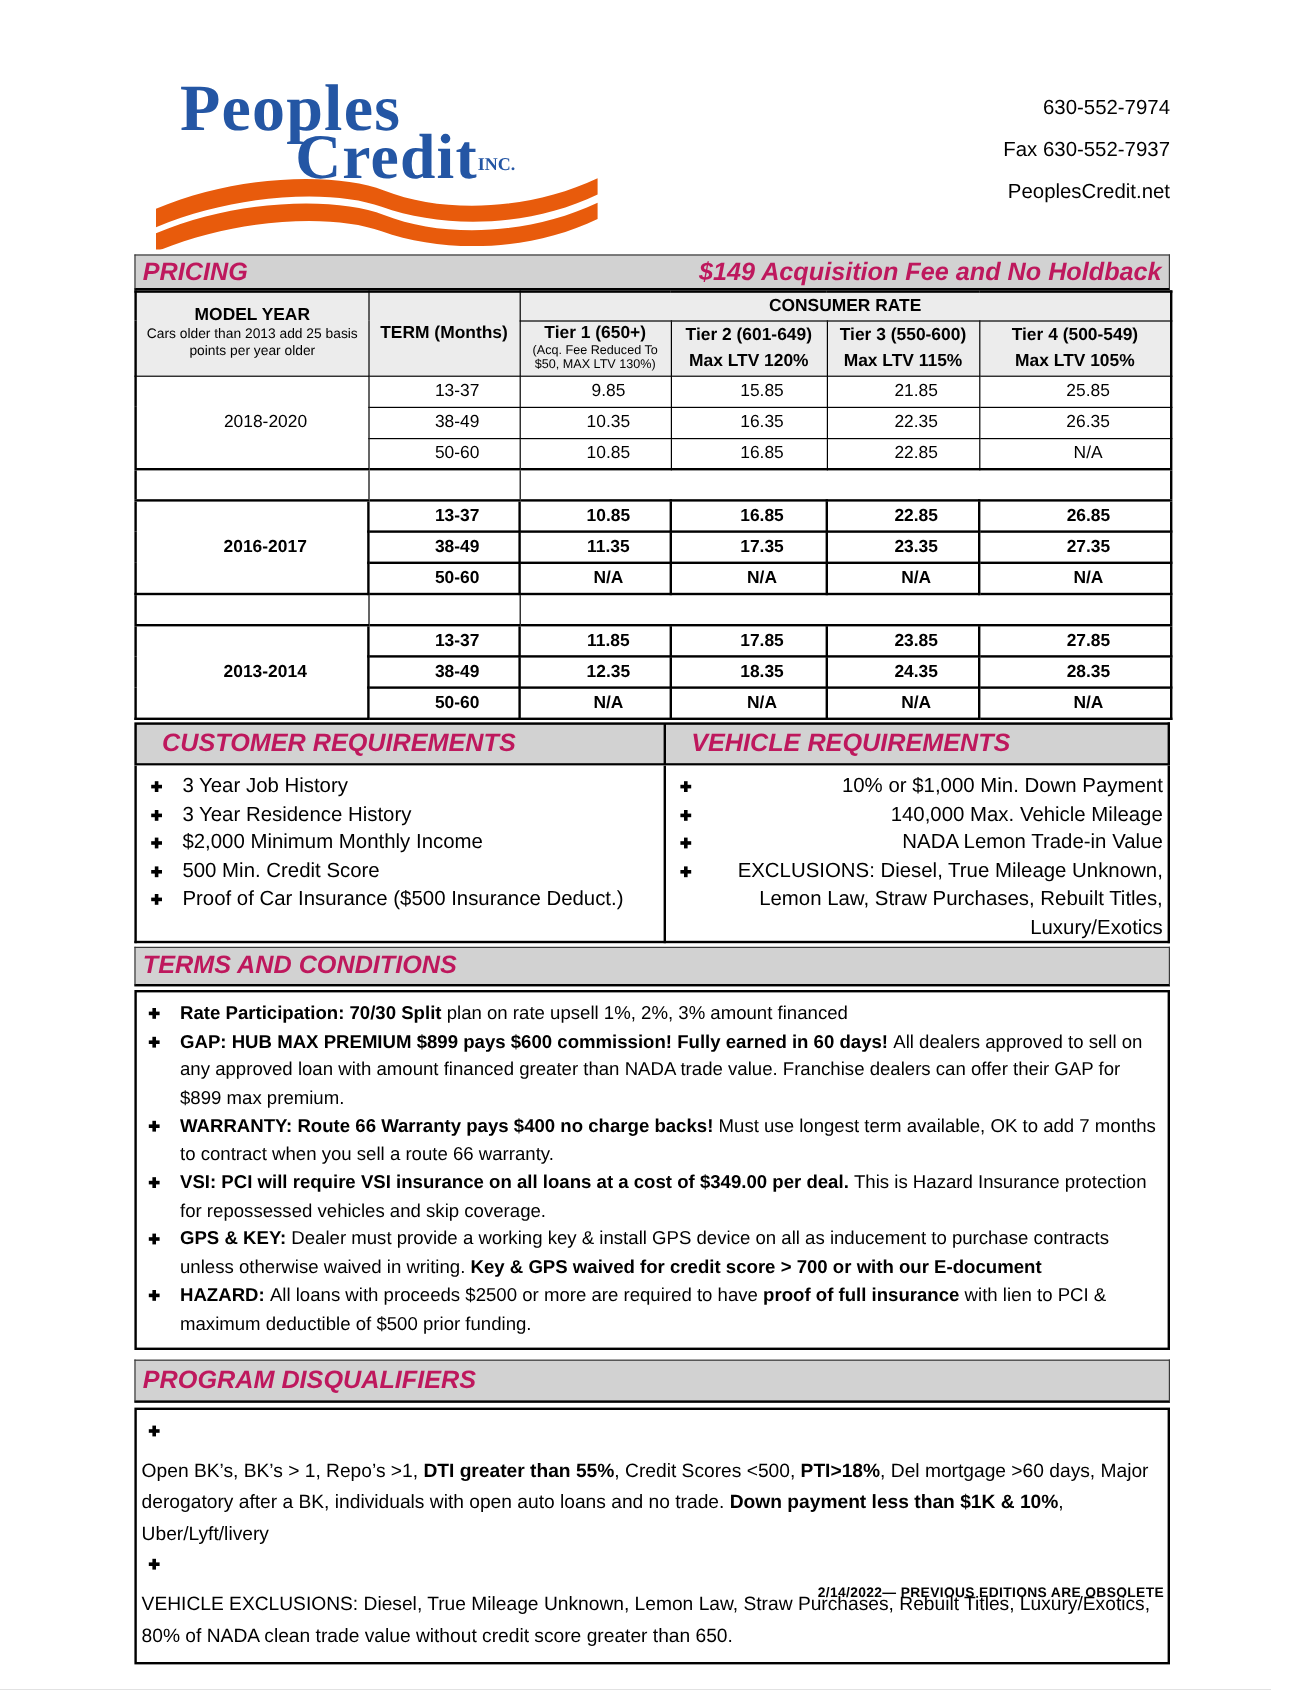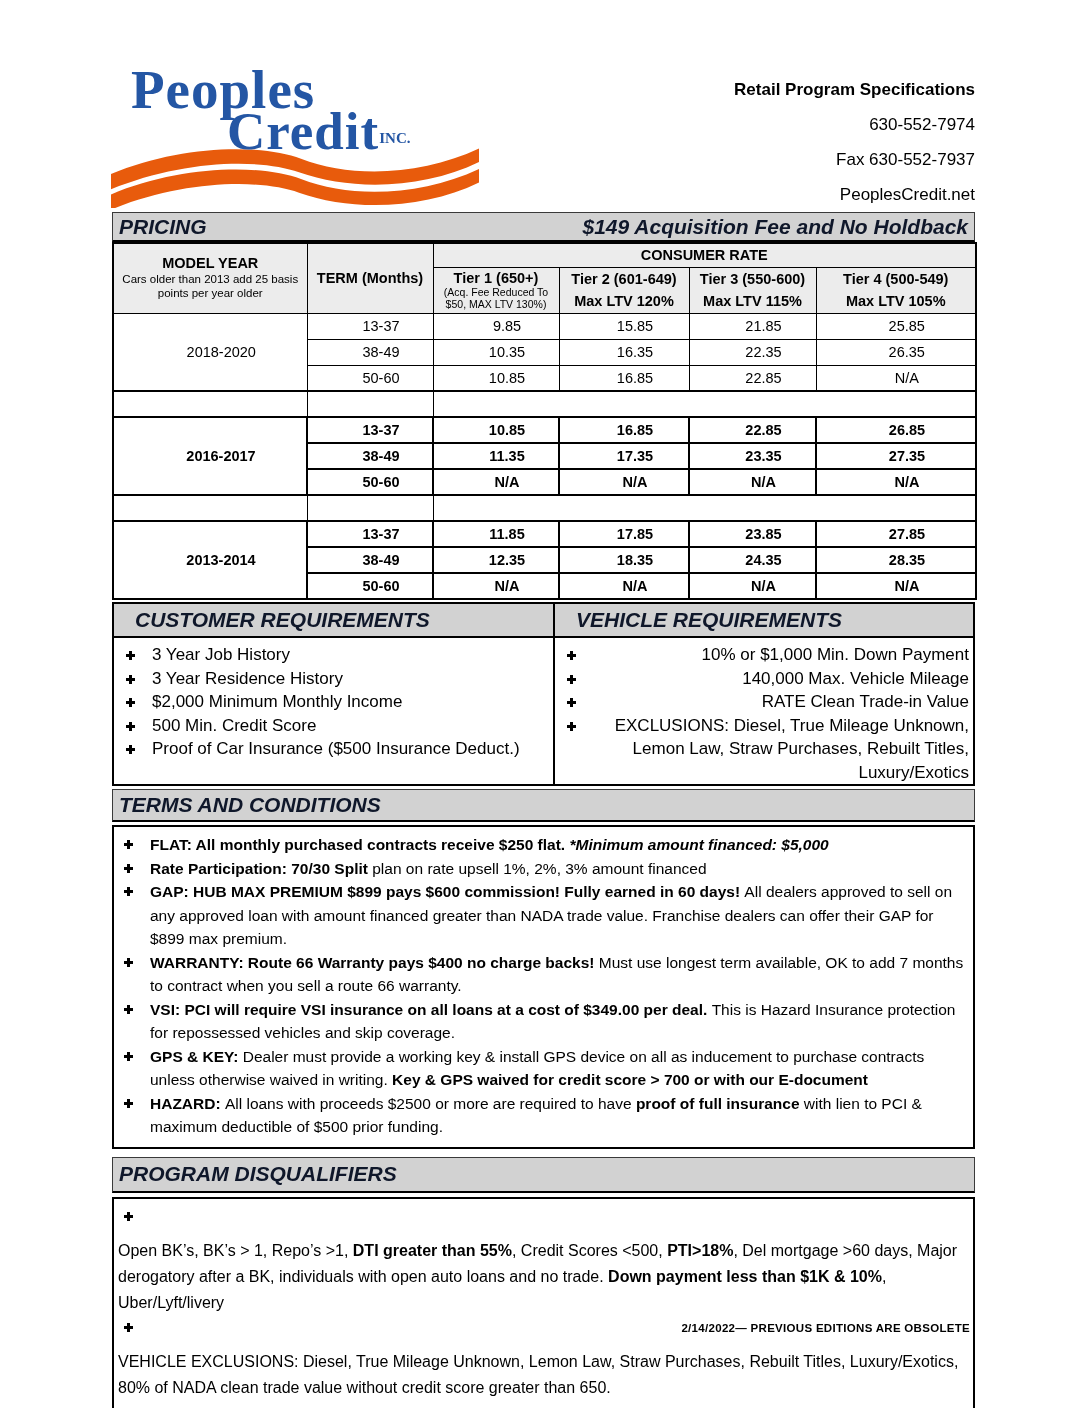--- a/index.html
+++ b/index.html
@@ -2,21 +2,21 @@
 <html><head>
 <meta charset="utf-8">
 <style>
   * { margin:0; padding:0; box-sizing:border-box; }
   body { background:#888; font-family:"Liberation Sans", sans-serif; }
   .page {
     position:relative; width:1088px; height:1408px; margin:0 auto;
     background:#ffffff; overflow:hidden; color:#000;
   }
   
-  .logo { position:absolute; left:109px; top:58px; width:372px; height:150px; }
+  .logo { position:absolute; left:128px; top:58px; width:372px; height:150px; }
   .logo-w1 {
     position:absolute; left:22px; top:0px;
     font-family:"Liberation Serif", serif; font-weight:bold;
     font-size:55px; color:#2456a4; letter-spacing:1px;
   }
   .logo-w2 {
     position:absolute; left:118px; top:43px;
     font-family:"Liberation Serif", serif; font-weight:bold;
     font-size:53px; color:#2456a4; letter-spacing:1px;
   }
@@ -28,21 +28,21 @@
   }
   .contact .c-title { font-weight:bold; }
   
   .content { position:absolute; left:112px; top:212px; width:863px; }
   .sec-bar {
     display:flex; justify-content:space-between; align-items:center;
     background:#d2d2d2; border:1px solid #3a3a3a; border-bottom:2px solid #000;
     height:30px; padding:0 6px;
   }
   .sec-title {
-    font-style:italic; font-weight:bold; font-size:21px; color:#0f172a;
+    font-style:italic; font-weight:bold; font-size:21px; color:#be185d;
     white-space:nowrap;
   }
   
   table.rates { width:863px; border-collapse:collapse; table-layout:fixed; }
   table.rates th, table.rates td {
     border:1px solid #000; text-align:center; vertical-align:middle;
     font-size:14.5px; padding:1px 2px;
   }
   table.rates { border:2px solid #000; }
   th.my-h, th.term-h { background:#ececec; font-size:15px; }
@@ -102,21 +102,20 @@
   <div class="logo">
     <svg class="logo-ribbon" viewBox="0 0 372 80" preserveAspectRatio="none">
       <path d="M2 40 C 70 6, 152 4, 192 22 C 242 45, 312 42, 370 10 L 370 26 C 314 58, 242 60, 190 38 C 150 21, 72 24, 2 58 Z" fill="#e85b0c"></path>
       <path d="M2 64 C 70 30, 152 28, 192 46 C 242 69, 312 66, 370 34 L 370 50 C 314 82, 242 84, 190 62 C 150 45, 72 48, 2 82 Z" fill="#e85b0c"></path>
     </svg>
     <div class="logo-w1">Peoples</div>
     <div class="logo-w2"><span>Credit</span><span class="logo-inc">INC.</span></div>
   </div>
 
   <div class="contact">
-    <div class="c-title">Retail Program Specifications</div>
     <div>630-552-7974</div>
     <div>Fax 630-552-7937</div>
     <div>PeoplesCredit.net</div>
   </div>
 
   <div class="content">
 
     <div class="sec-bar">
       <span class="sec-title">PRICING</span>
       <span class="sec-title">$149 Acquisition Fee and No Holdback</span>
@@ -275,41 +274,37 @@
             <li>
               <span class="blt"></span>
               <span class="txt"><span>10% or $1,000 Min. Down Payment</span></span>
             </li>
             <li>
               <span class="blt"></span>
               <span class="txt"><span>140,000 Max. Vehicle Mileage</span></span>
             </li>
             <li>
               <span class="blt"></span>
-              <span class="txt"><span>RATE Clean Trade-in Value</span></span>
+              <span class="txt"><span>NADA Lemon Trade-in Value</span></span>
             </li>
             <li>
               <span class="blt"></span>
               <span class="txt"><span>EXCLUSIONS: Diesel, True Mileage Unknown, Lemon Law, Straw Purchases, Rebuilt Titles, Luxury/Exotics</span></span>
             </li>
           </ul>
       </div>
     </div>
 
     <div class="sec-bar tc-bar">
       <span class="sec-title">TERMS AND CONDITIONS</span>
     </div>
     <div class="box tc">
       <ul class="blist">
           <li>
             <span class="blt"></span>
-            <span class="txt"><span class="bld">FLAT: All monthly purchased contracts receive $250 flat.  </span><span class="bld itl">*Minimum amount financed: $5,000</span></span>
-          </li>
-          <li>
-            <span class="blt"></span>
             <span class="txt"><span class="bld">Rate Participation: 70/30 Split </span><span>plan on rate upsell 1%, 2%, 3% amount financed</span></span>
           </li>
           <li>
             <span class="blt"></span>
             <span class="txt"><span class="bld">GAP: HUB MAX PREMIUM $899 pays $600 commission! Fully earned in 60 days!  </span><span>All dealers approved to sell on any approved loan with amount financed greater than NADA trade value. Franchise dealers can offer their GAP for $899 max premium.</span></span>
           </li>
           <li>
             <span class="blt"></span>
             <span class="txt"><span class="bld">WARRANTY: Route 66 Warranty pays $400 no charge backs!  </span><span>Must use longest term available, OK to add 7 months to contract when you sell a route 66 warranty.</span></span>
           </li>

